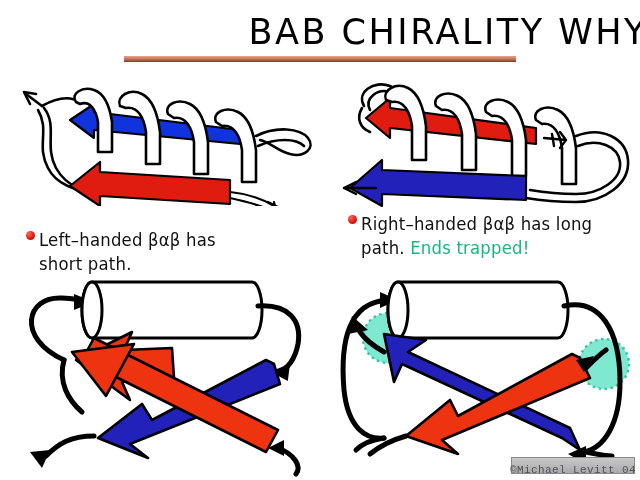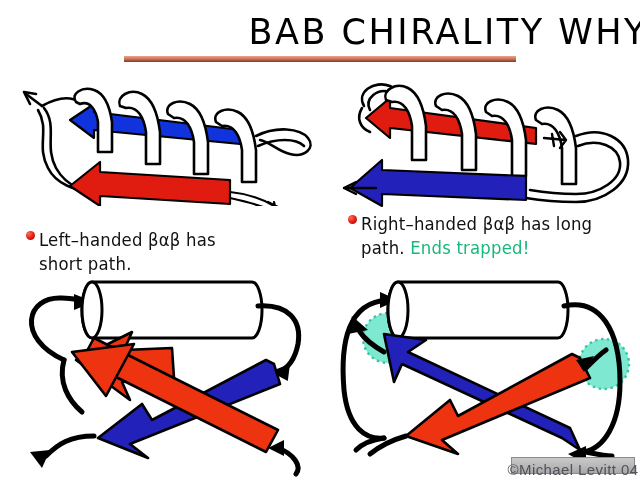--- a/index.html
+++ b/index.html
@@ -95,22 +95,22 @@
     width: 124px;
     height: 17px;
     background: linear-gradient(to bottom, #c9c9c9 0%, #b9b9b9 50%, #a9a9a9 100%);
     border: 1px solid #8a8a8a;
     box-sizing: border-box;
     display: flex;
     align-items: center;
     justify-content: center;
   }
   .watermark-text {
-    font-family: Liberation Sans, sans-serif;
-    font-size: 15px;
+    font-family: Liberation Mono, monospace;
+    font-size: 11px;
     color: #4a4a55;
     letter-spacing: 0.4px;
     white-space: nowrap;
     opacity: 0.93;
     margin-top: 8px;
   }
 </style>
 </head>
 <body>
 

